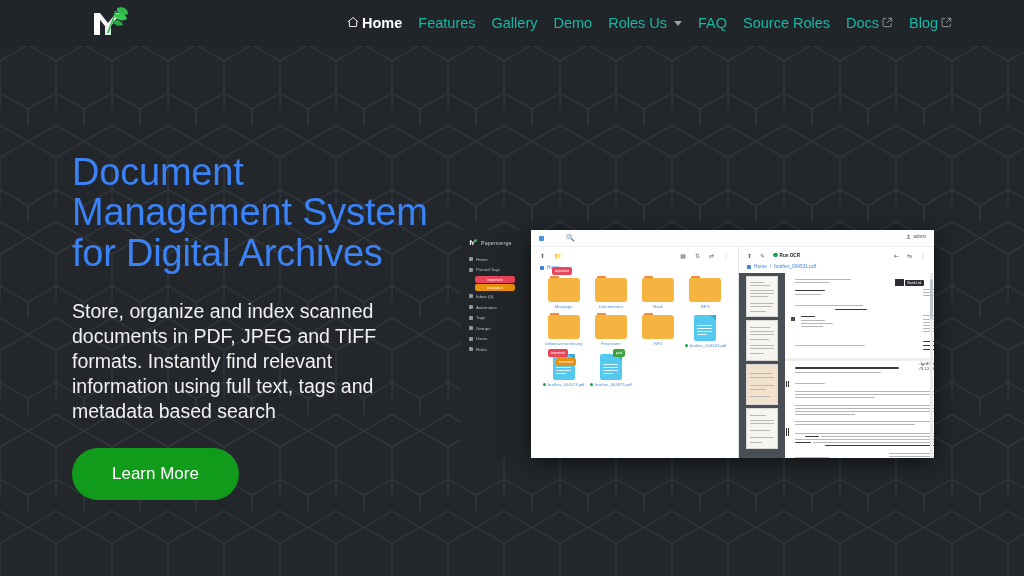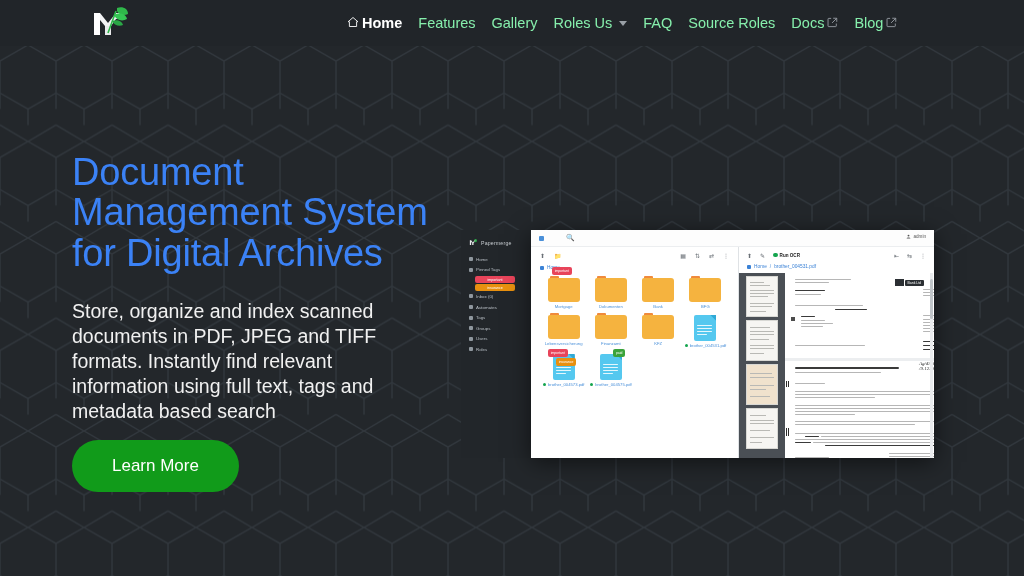--- a/index.html
+++ b/index.html
@@ -53,21 +53,21 @@
     left: 347px; top: 0;
     height: 46px;
     display: flex;
     align-items: center;
     gap: 0px;
   }
   .nav-item {
     display: inline-flex;
     align-items: center;
     gap: 3px;
-    color: #86efac;
+    color: #14b8a6;
     font-size: 14.5px;
     padding: 0 8px;
     height: 46px;
     line-height: 46px;
     white-space: nowrap;
     cursor: pointer;
     text-decoration: none;
   }
   .nav-item:first-child { padding-left: 0; }
   .nav-item.active { color: #ffffff; font-weight: bold; }
@@ -100,21 +100,21 @@
   #hero-sub {
     margin-top: 26px;
     font-size: 19.5px;
     line-height: 1.28;
     color: #f1f1f1;
     font-weight: 400;
     width: 350px;
   }
   #learn-more {
     display: inline-block;
-    margin-top: 16px;
+    margin-top: 24px;
     background: #119b1a;
     color: #ffffff;
     font-size: 17px;
     padding: 16px 40px;
     border-radius: 30px;
     border: none;
     cursor: pointer;
     font-family: "Liberation Sans", sans-serif;
   }
 
@@ -406,20 +406,23 @@
     </a>
 
     <a class="nav-item" href="#">
       <span>Features</span>
     </a>
 
     <a class="nav-item" href="#">
       <span>Gallery</span>
     </a>
 
+    <a class="nav-item" href="#">
+      <span>Demo</span>
+    </a>
 
     <a class="nav-item" href="#">
       <span>Roles Us</span>
       <span class="caret"></span>
     </a>
 
     <a class="nav-item" href="#">
       <span>FAQ</span>
     </a>
 

